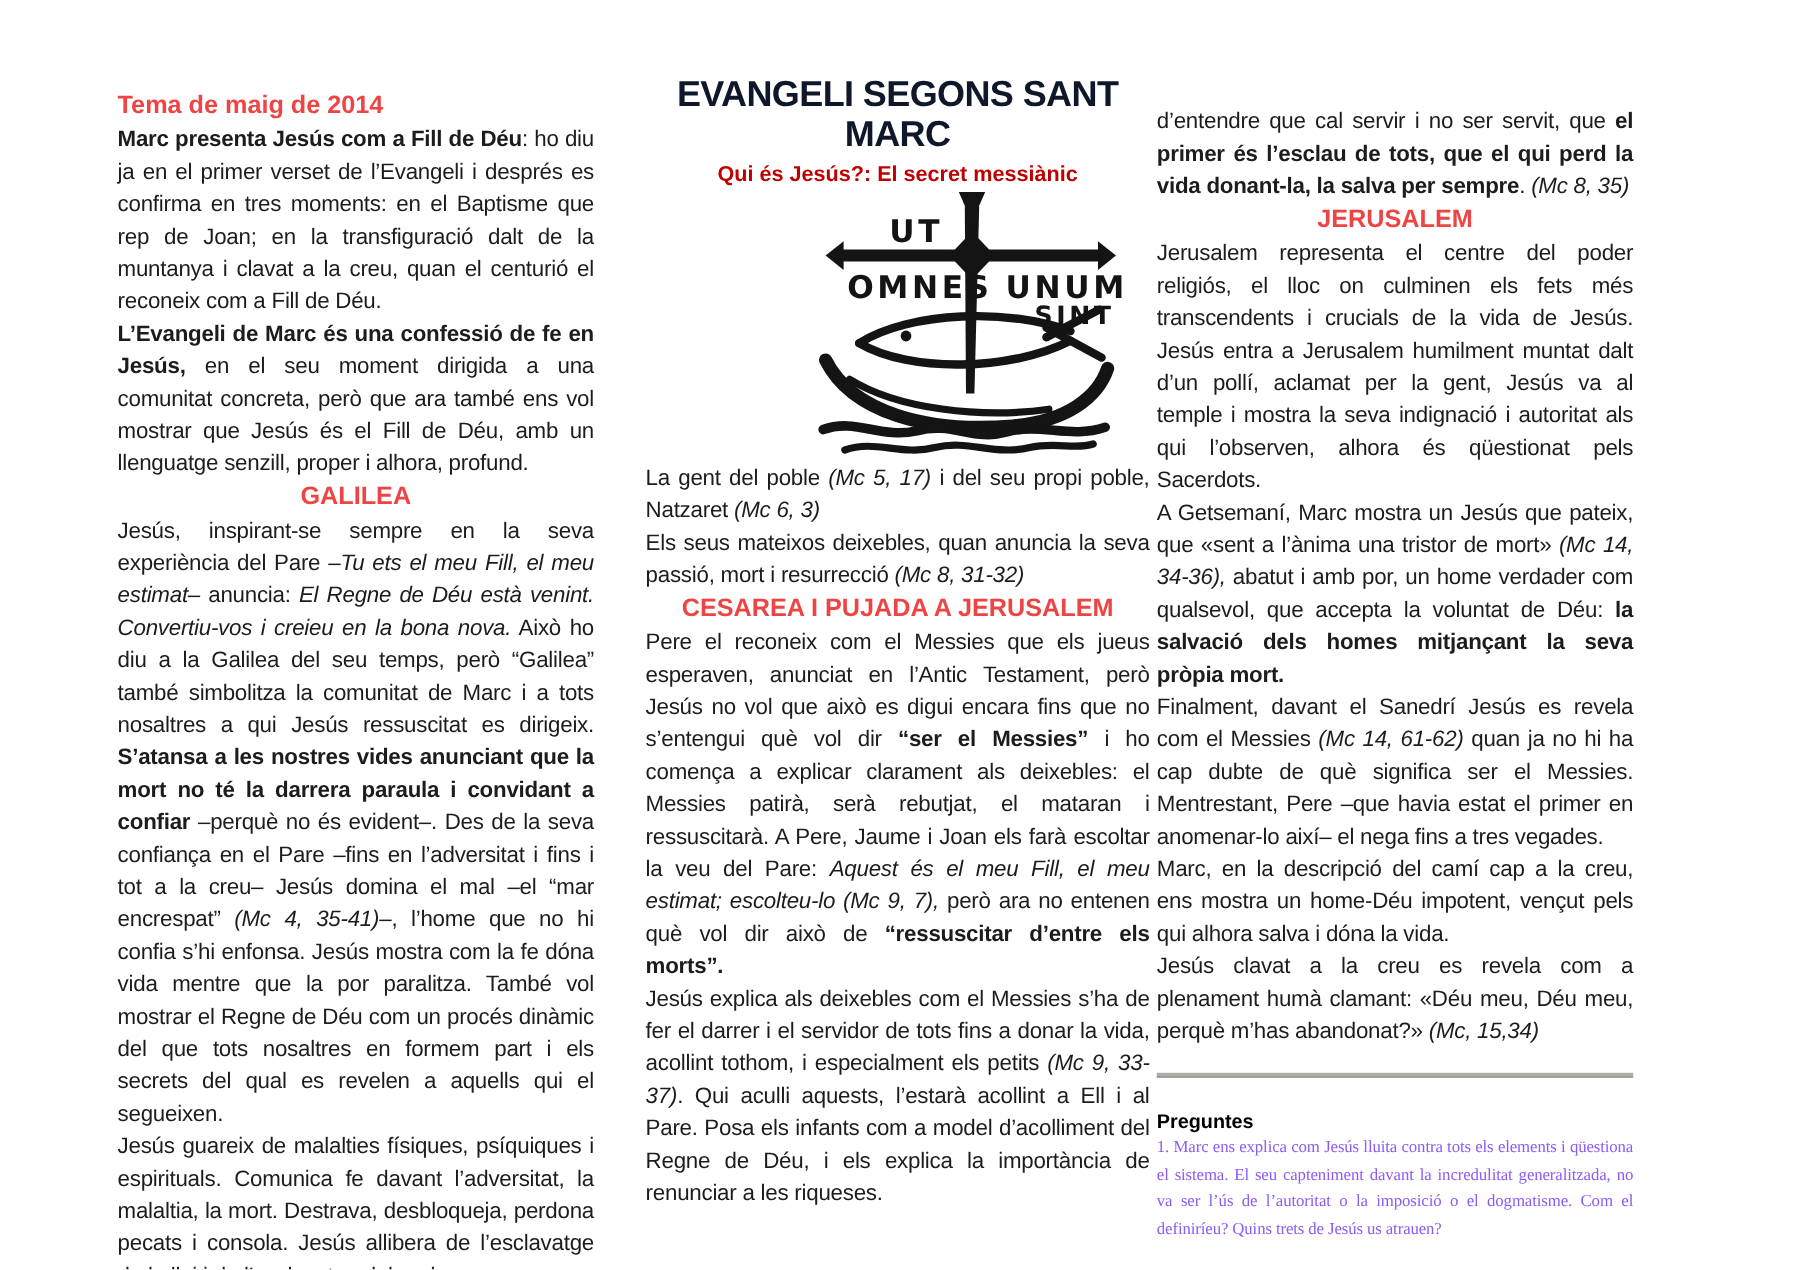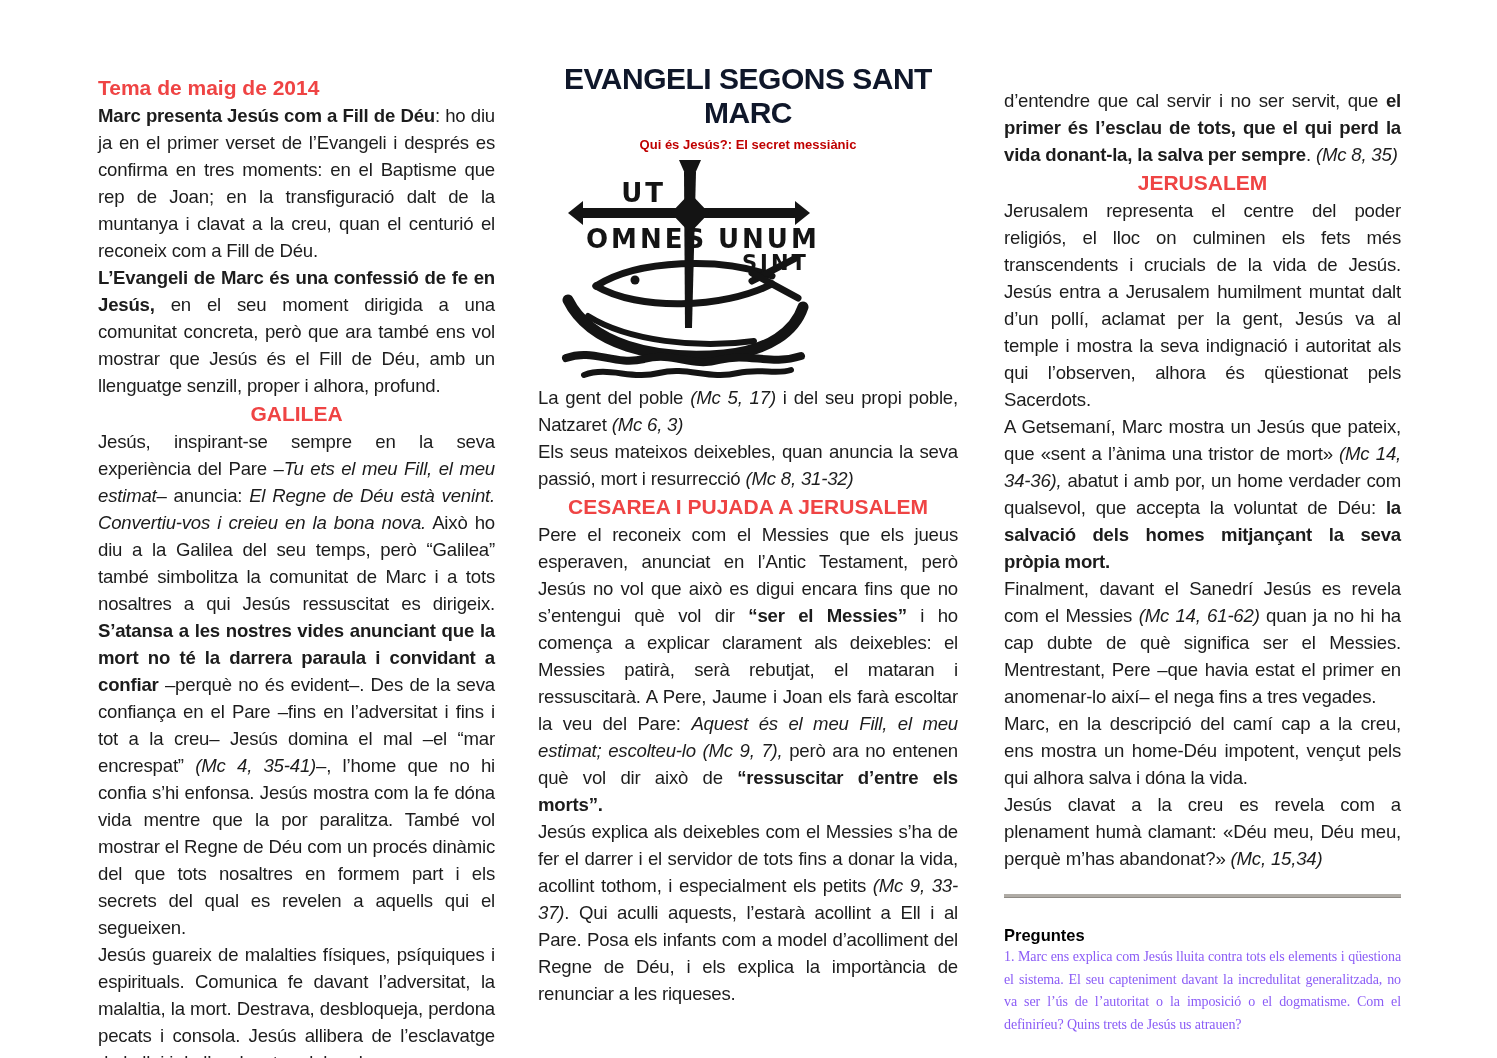--- a/index.html
+++ b/index.html
@@ -8,21 +8,21 @@
     position:relative;
     width:1497px; height:1058px;
     background:#ffffff;
     font-family:"Liberation Sans", sans-serif;
     color:#1c1c1c;
     overflow:hidden;
   }
   .col { position:absolute; }
   .col-left   { left:98px;  top:73px;  width:397px; }
   .col-middle { left:538px; top:62px;  width:420px; }
-  .col-right  { left:1004px;top:87px;  width:397px; }
+  .col-right  { left:964px;top:87px;  width:397px; }
 
   .para {
     font-size:18.6px;
     line-height:27px;
     text-align:justify;
     letter-spacing:-0.2px;
   }
   .heading {
     color:#ef4444;
     font-weight:bold;
@@ -39,28 +39,28 @@
     color:#0f172a;
     font-weight:bold;
     font-size:30px;
     line-height:34px;
     text-align:center;
     letter-spacing:-0.5px;
   }
   .doc-subtitle {
     color:#c00000;
     font-weight:bold;
-    font-size:13px;
+    font-size:18px;
     line-height:26px;
     text-align:center;
     margin-top:2px;
   }
   .emblem-wrap {
     display:flex;
-    justify-content:flex-start;
+    justify-content:flex-end;
     margin:2px 0 4px 0;
   }
   .emblem-wrap svg { display:block; }
   .emblem-word {
     font-family:"DejaVu Sans", sans-serif;
     font-weight:bold;
     letter-spacing:3px;
     fill:#141414;
   }
 

